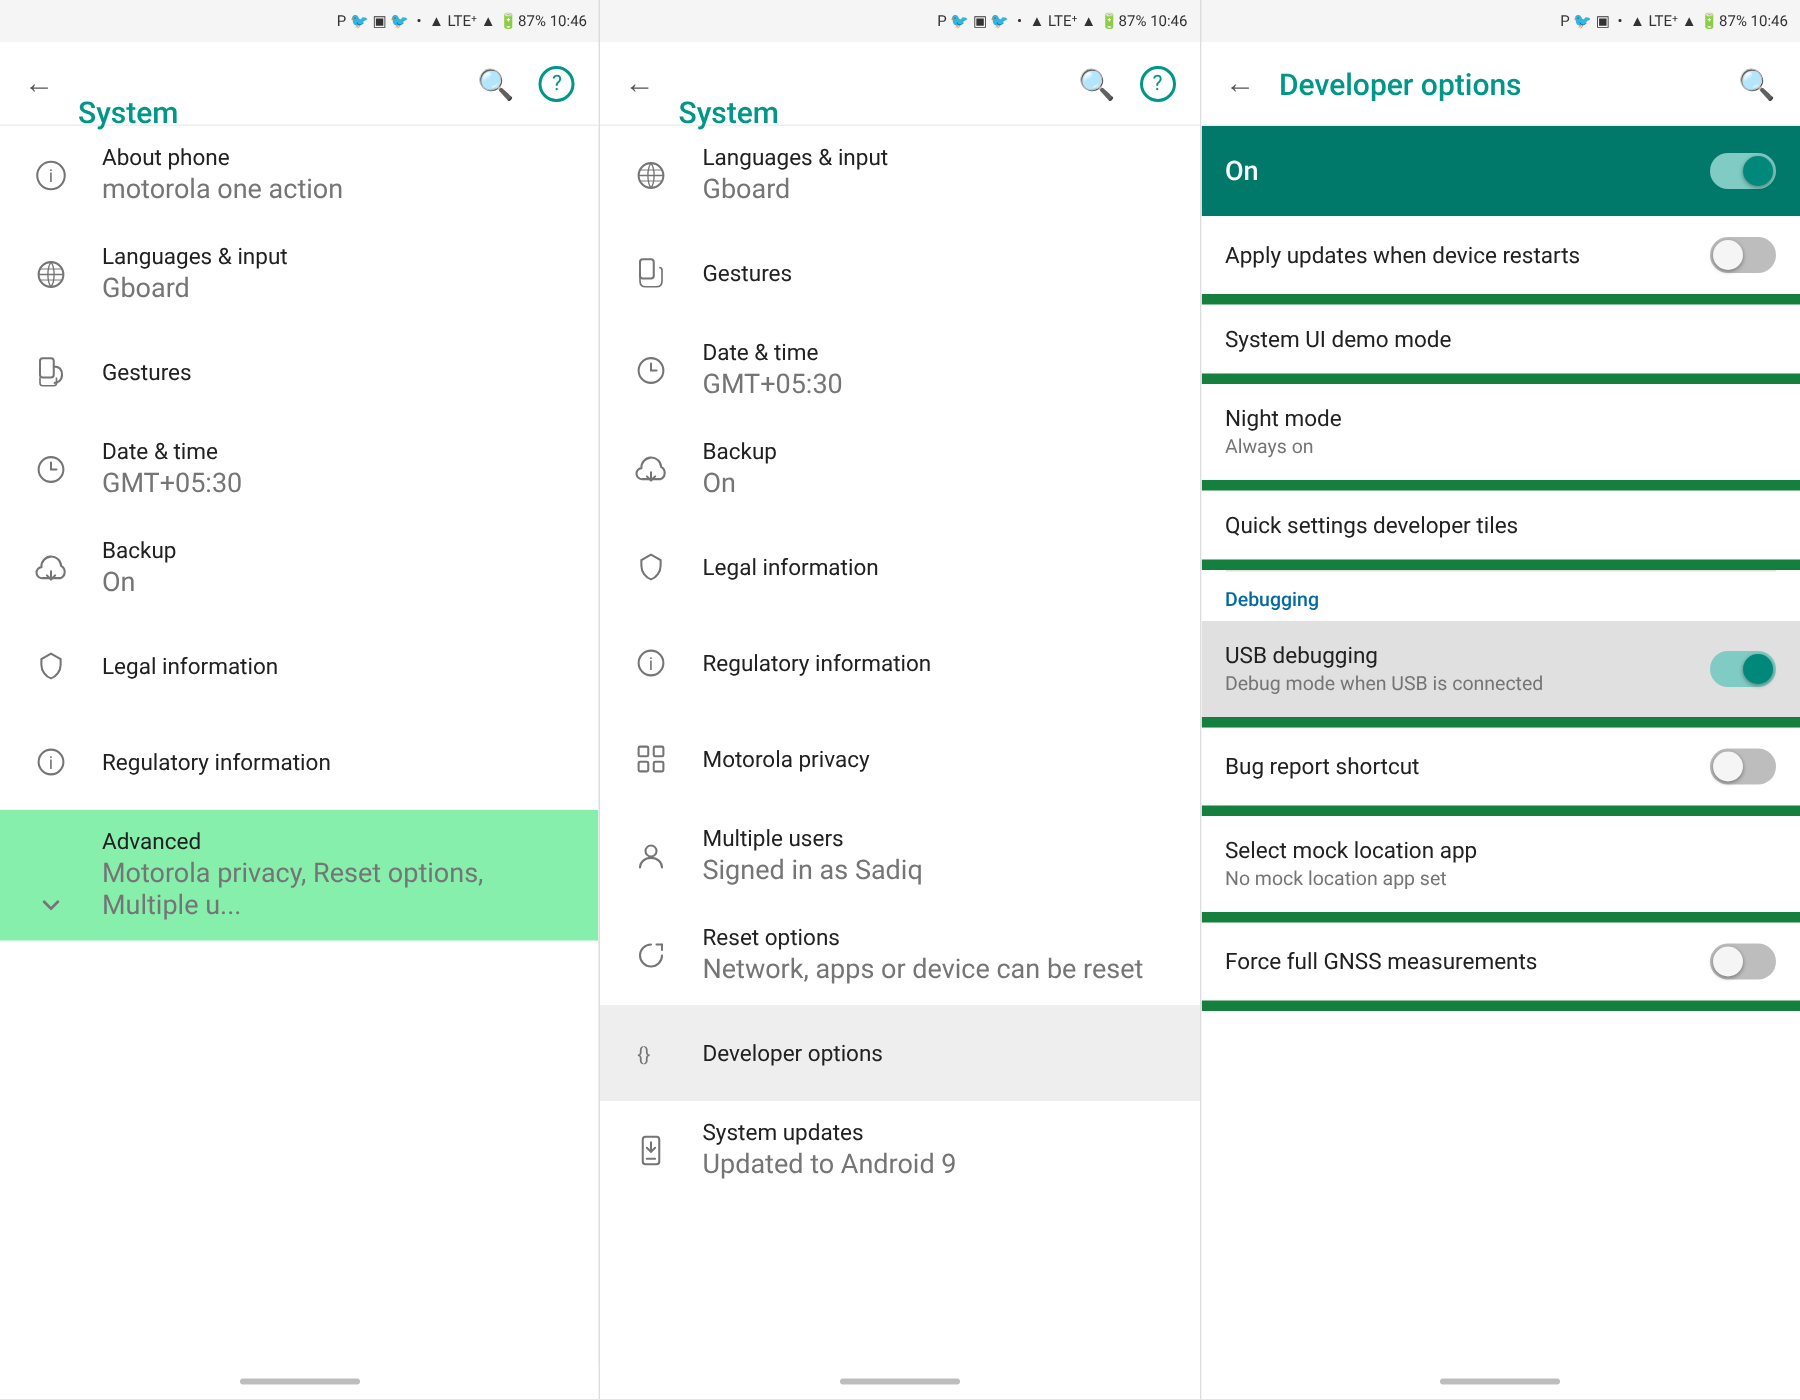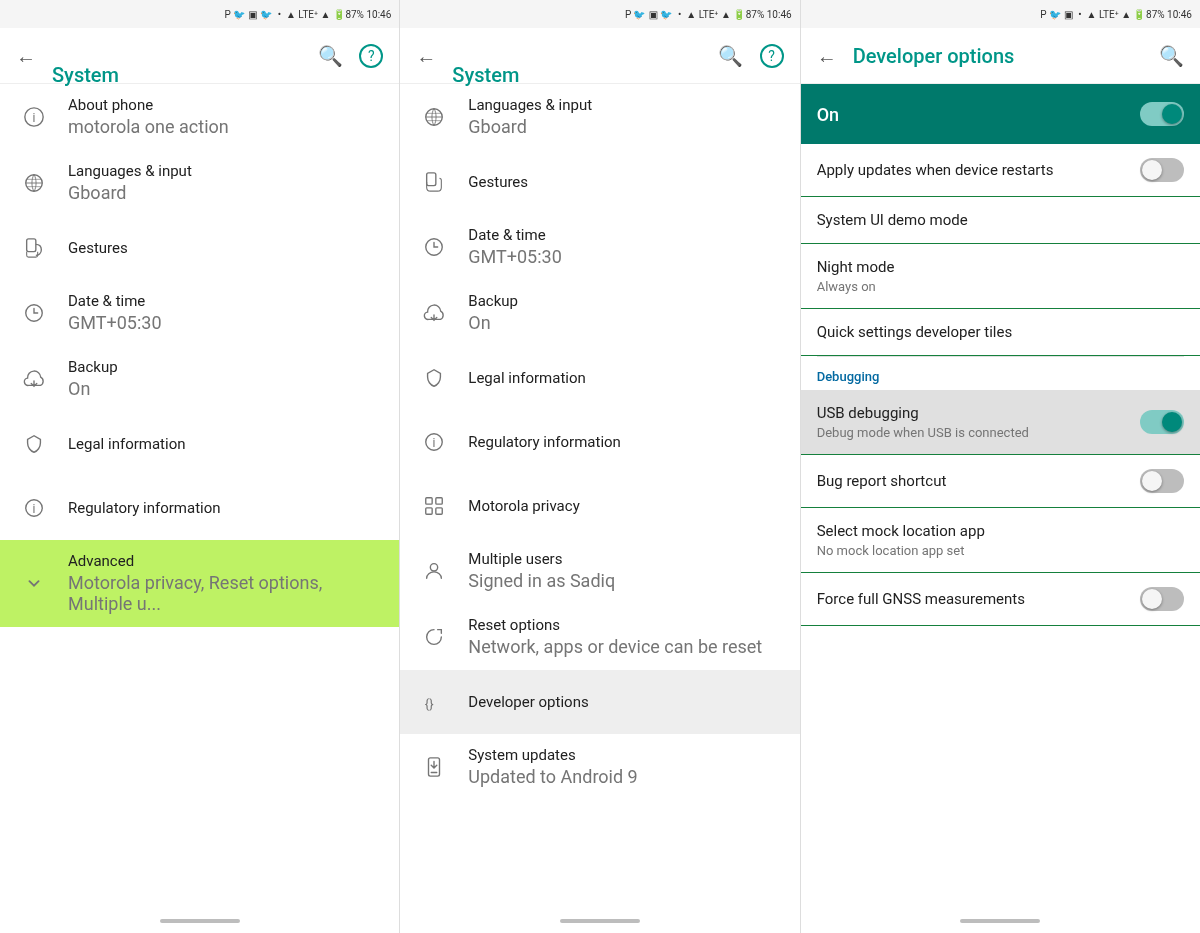--- a/index.html
+++ b/index.html
@@ -114,21 +114,21 @@
       color: #212121;
       font-weight: 400;
     }
     .settings-item-subtitle {
       font-size: 18px;
       color: #757575;
       margin-top: 2px;
     }
 
     
-    .settings-item-advanced { background: #bef264; }
+    .settings-item-advanced { background: #86efac; align-items: flex-end; }
 
     
     .dev-panel {
       background: #fff;
       flex: 1;
       display: flex;
       flex-direction: column;
     }
     .dev-toolbar {
       display: flex;
@@ -182,21 +182,21 @@
       background: #fff;
       box-shadow: 0 1px 3px rgba(0,0,0,0.4);
     }
     .toggle-thumb.on { left: 22px; background: #00897b; }
     .toggle-thumb.off { left: 2px; background: #f5f5f5; }
     .toggle-track.on { background: #80cbc4; }
 
     
     .dev-option {
       padding: 14px 16px;
-      border-bottom: 1px solid #15803d;
+      border-bottom: 7px solid #15803d;
       cursor: pointer;
     }
     .dev-option.highlighted { background: #e0e0e0; }
     .dev-option-row {
       display: flex;
       align-items: center;
       justify-content: space-between;
     }
     .dev-option-title {
       font-size: 15px;

